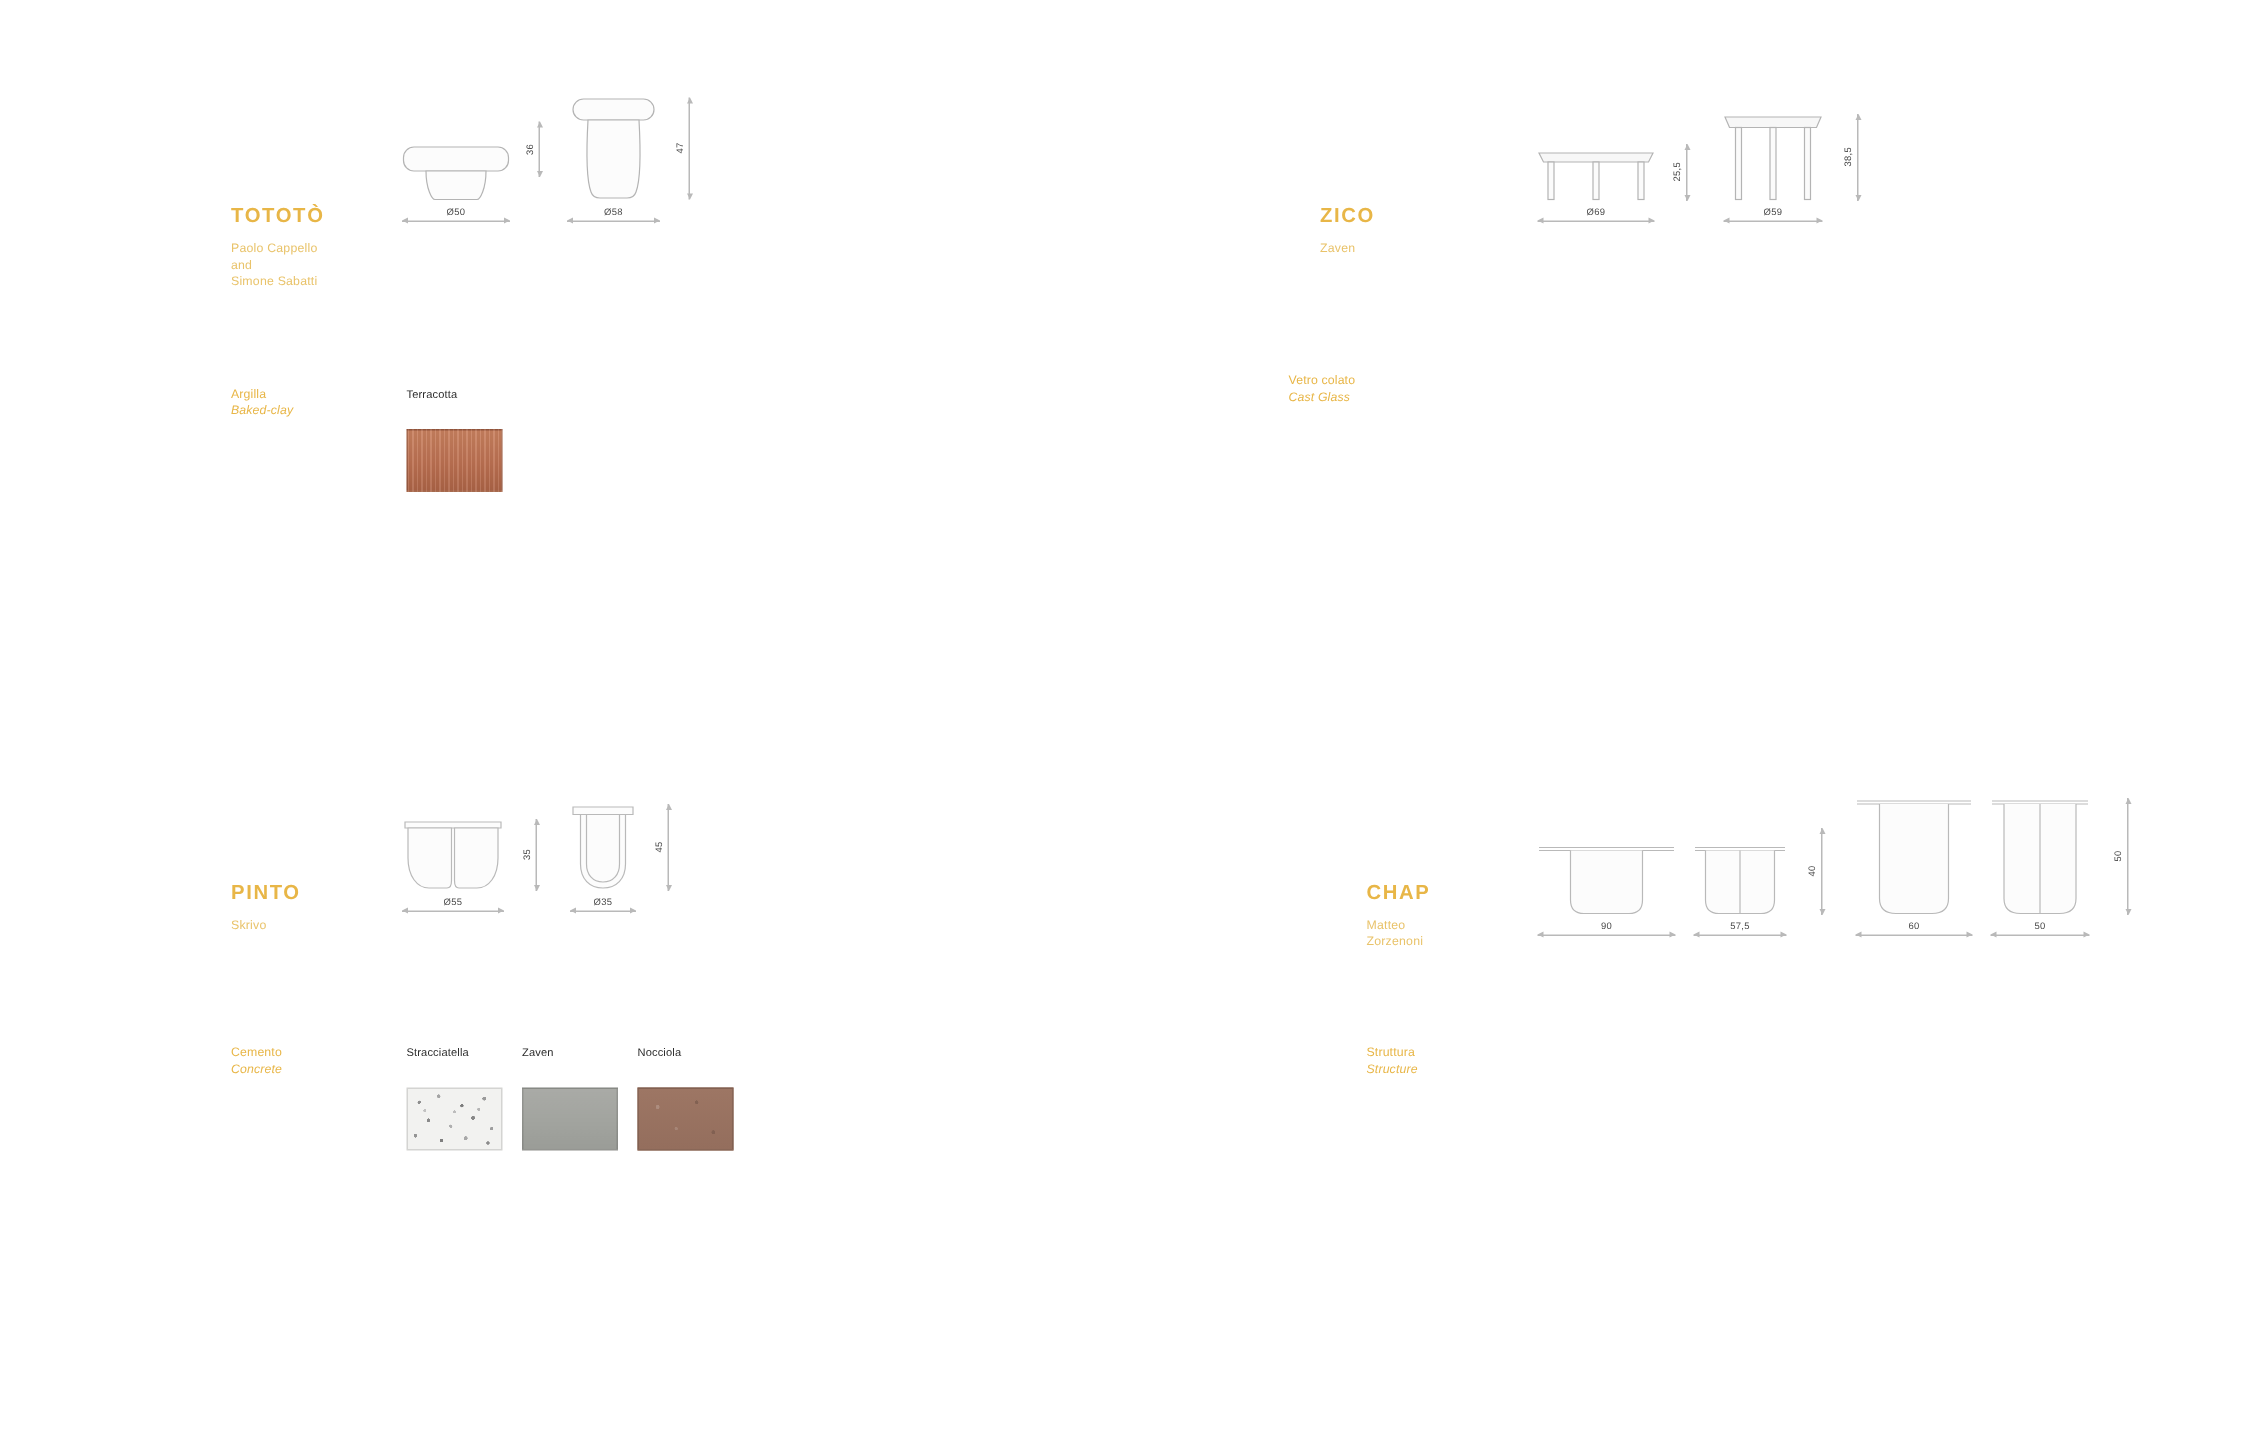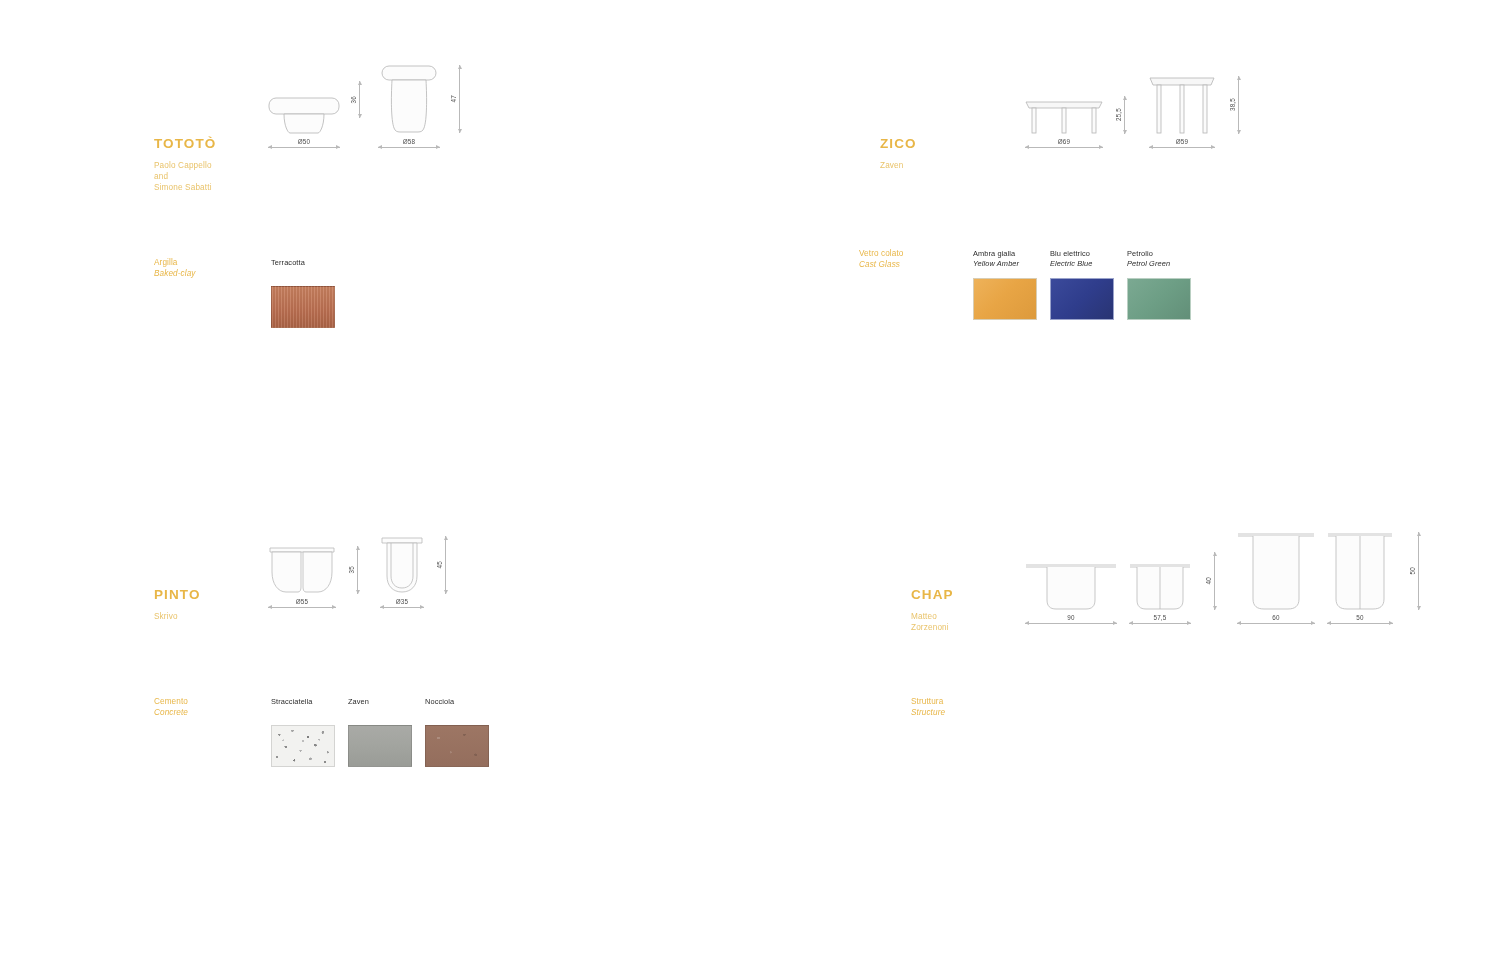--- a/index.html
+++ b/index.html
@@ -319,37 +319,20 @@
         </div>
       </div>
 
     </div>
 
     <div class="materials" style="left:859px; top:249px;">
       <div class="mat-cat">
         <p class="cat-it">Vetro colato</p>
         <p class="cat-en">Cast Glass</p>
       </div>
-      <div class="swatches" style="margin-left:2px;">
-        <div class="swatch-item" style="margin-right:13px;">
-          <p class="sw-name">Ambra gialla</p>
-          <p class="sw-en">Yellow Amber</p>
-          <div class="sw-chip chip-amber"></div>
-        </div>
-        <div class="swatch-item" style="margin-right:13px;">
-          <p class="sw-name">Blu elettrico</p>
-          <p class="sw-en">Electric Blue</p>
-          <div class="sw-chip chip-blue"></div>
-        </div>
-        <div class="swatch-item">
-          <p class="sw-name">Petrolio</p>
-          <p class="sw-en">Petrol Green</p>
-          <div class="sw-chip chip-green"></div>
-        </div>
-      </div>
     </div>
   </div>
 
   <div class="product">
 
     <div class="titleblock" style="left:154px; top:587px;">
       <p class="prod-name">PINTO</p>
       <p class="prod-designer">Skrivo</p>
     </div>
 

